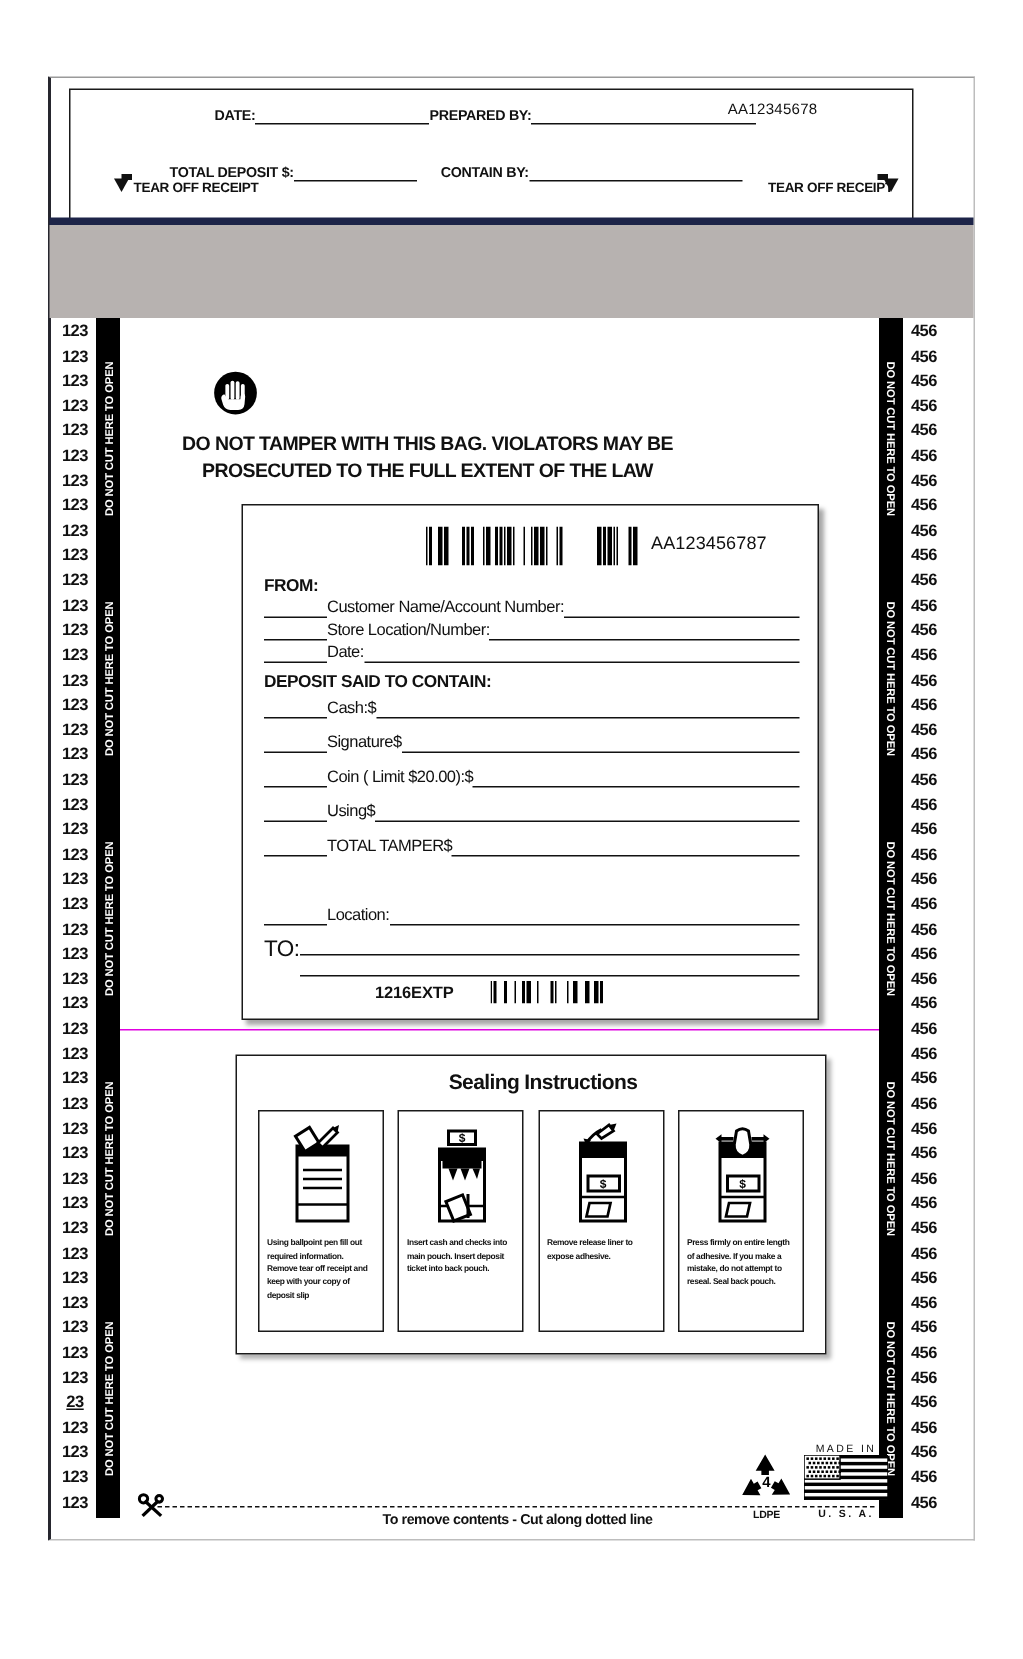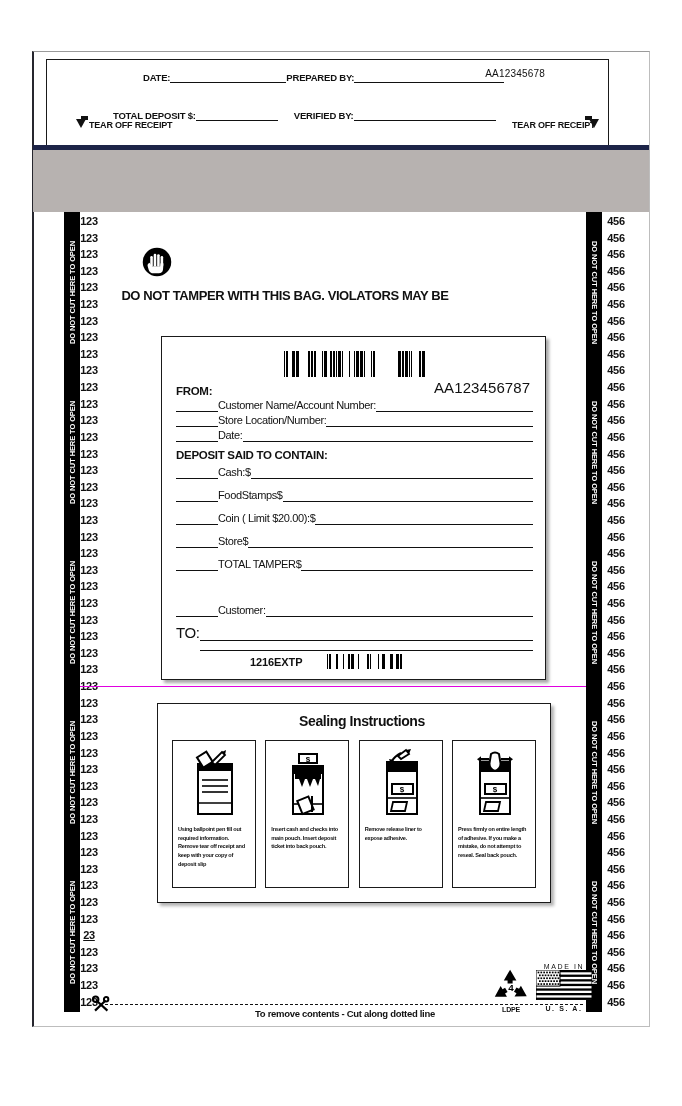--- a/index.html
+++ b/index.html
@@ -111,21 +111,21 @@
     width: 28px;
     height: 800px;
     display: flex;
     flex-direction: column;
     align-items: center;
     justify-content: space-between;
     padding: 4px 0;
     box-sizing: border-box;
     background: #ffffff;
   }
-  .numstrip.left  { left: 36px; margin-left: 39px; }
+  .numstrip.left  { left: 36px; }
   .numstrip.right { left: 602px; }
   .numstrip span {
     font-size: 11px;
     font-weight: 700;
     color: #111;
     line-height: 1;
     letter-spacing: -0.3px;
   }
   .numstrip span.odd { text-decoration: underline; }
 
@@ -211,39 +211,37 @@
   .slip-barcode {
     position: absolute;
     left: 98px;
     top: 14px;
     height: 26px;
   }
   .slip-serial {
     position: absolute;
     left: 272px;
     top: 18px;
-    font-size: 15px;
+    font-size: 12px;
     color: #111;
     letter-spacing: 0.1px;
-    margin-top: 24px;
   }
   .slip-head {
     position: absolute;
     left: 14px;
     font-size: 11.5px;
     font-weight: 700;
     color: #111;
     letter-spacing: -0.3px;
   }
   .frow {
     position: absolute;
     left: 14px;
     width: 357px;
     display: flex;
-    align-items: flex-end;
     font-size: 11px;
     color: #111;
     letter-spacing: -0.35px;
   }
   .frow .lbl {
     white-space: nowrap;
     line-height: 1;
     padding-bottom: 1px;
   }
   .frow .fill {
@@ -412,21 +410,21 @@
   <div class="bag"></div>
 
   <div class="receipt">
     <div class="receipt-serial">AA12345678</div>
 
     <div class="rline" style="left:60px; top:12px;margin-left:36px;">
       <span>DATE:</span><span class="ul" style="width:116px"></span><span>PREPARED BY:</span><span class="ul" style="width:150px"></span>
     </div>
 
     <div class="rline" style="left:66px; top:50px;">
-      <span>TOTAL DEPOSIT $:</span><span class="ul" style="width:82px"></span><span style="display:inline-block;width:16px"></span><span>VERIFIED BY:</span><span class="ul" style="width:142px"></span>
+      <span>TOTAL DEPOSIT $:</span><span class="ul" style="width:82px"></span><span style="display:inline-block;width:16px"></span><span>CONTAIN BY:</span><span class="ul" style="width:142px"></span>
     </div>
   </div>
 
   <div class="arrow-dn" style="left:76px; top:119px;"></div>
   <div class="arrow-stub" style="left:81px; top:116px;"></div>
   <div class="tear-label" style="left:89px; top:120px;">TEAR OFF RECEIPT</div>
 
   <div class="tear-label" style="left:512px; top:120px;">TEAR OFF RECEIPT</div>
   <div class="arrow-dn" style="left:589px; top:119px;"></div>
   <div class="arrow-stub" style="left:585px; top:116px;"></div>
@@ -560,20 +558,21 @@
         <rect x="15.6" y="9" width="3.4" height="17" rx="1.6"></rect>
         <rect x="20.2" y="9.5" width="3.4" height="16.5" rx="1.6"></rect>
         <rect x="24.8" y="12" width="3.4" height="14" rx="1.6"></rect>
         <path d="M10 21 q-3 1 -2.6 4 l1.6 5.5 q1.6 4.5 6.4 4.5 h7 q5 0 5.6-5 l0.6-7 q0.2-2.2-1.8-2.4 -2-0.2-2.2 2 l-0.3 3 h-11 z"></path>
       </g>
     </svg>
   </div>
 
   <div class="tamper-warn">
     <div>DO NOT TAMPER WITH THIS BAG. VIOLATORS MAY BE</div>
+    <div>PROSECUTED TO THE FULL EXTENT OF THE LAW</div>
   </div>
 
   <div class="slip">
 
     <svg class="slip-barcode" id="slip-barcode-main" width="166" height="26">
         <rect x="24" y="0" width="1" height="26" fill="#000"></rect>
         <rect x="26" y="0" width="2" height="26" fill="#000"></rect>
         <rect x="32" y="0" width="3" height="26" fill="#000"></rect>
         <rect x="36" y="0" width="3" height="26" fill="#000"></rect>
         <rect x="48" y="0" width="2" height="26" fill="#000"></rect>
@@ -624,41 +623,41 @@
 
     <div class="slip-head" style="top:112px">DEPOSIT SAID TO CONTAIN:</div>
 
     <div class="frow" style="top:130px">
       <div class="fill" style="max-width:42px"></div>
       <div class="lbl">Cash:$</div>
       <div class="fill"></div>
     </div>
     <div class="frow" style="top:153px">
       <div class="fill" style="max-width:42px"></div>
-      <div class="lbl">FoodStamps$</div>
+      <div class="lbl">Signature$</div>
       <div class="fill"></div>
     </div>
     <div class="frow" style="top:176px">
       <div class="fill" style="max-width:42px"></div>
       <div class="lbl">Coin ( Limit $20.00):$</div>
       <div class="fill"></div>
     </div>
     <div class="frow" style="top:199px">
       <div class="fill" style="max-width:42px"></div>
-      <div class="lbl">Store$</div>
+      <div class="lbl">Using$</div>
       <div class="fill"></div>
     </div>
     <div class="frow" style="top:222px">
       <div class="fill" style="max-width:42px"></div>
       <div class="lbl">TOTAL TAMPER$</div>
       <div class="fill"></div>
     </div>
     <div class="frow" style="top:268px">
       <div class="fill" style="max-width:42px"></div>
-      <div class="lbl">Customer:</div>
+      <div class="lbl">Location:</div>
       <div class="fill"></div>
     </div>
 
     <div class="frow to" style="top:288px">
       <div class="lbl">TO:</div>
       <div class="fill"></div>
     </div>
     <div class="plain-line" style="left:38px; top:313px; width:333px;"></div>
 
     <div class="slip-code">1216EXTP</div>

